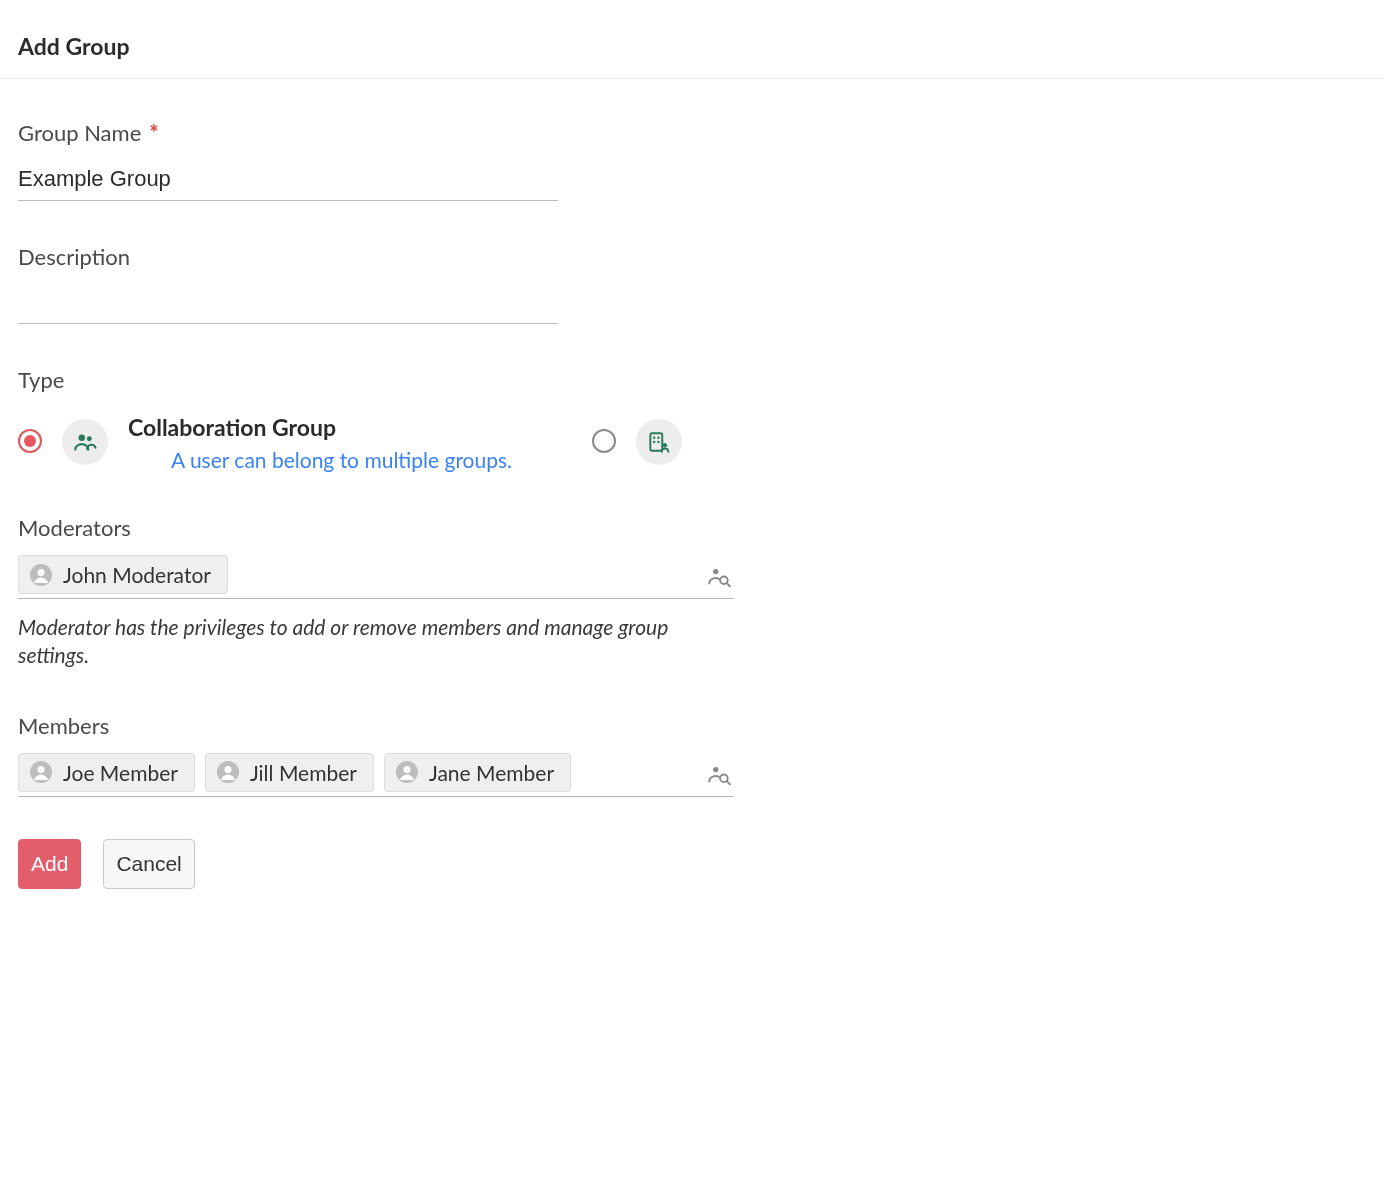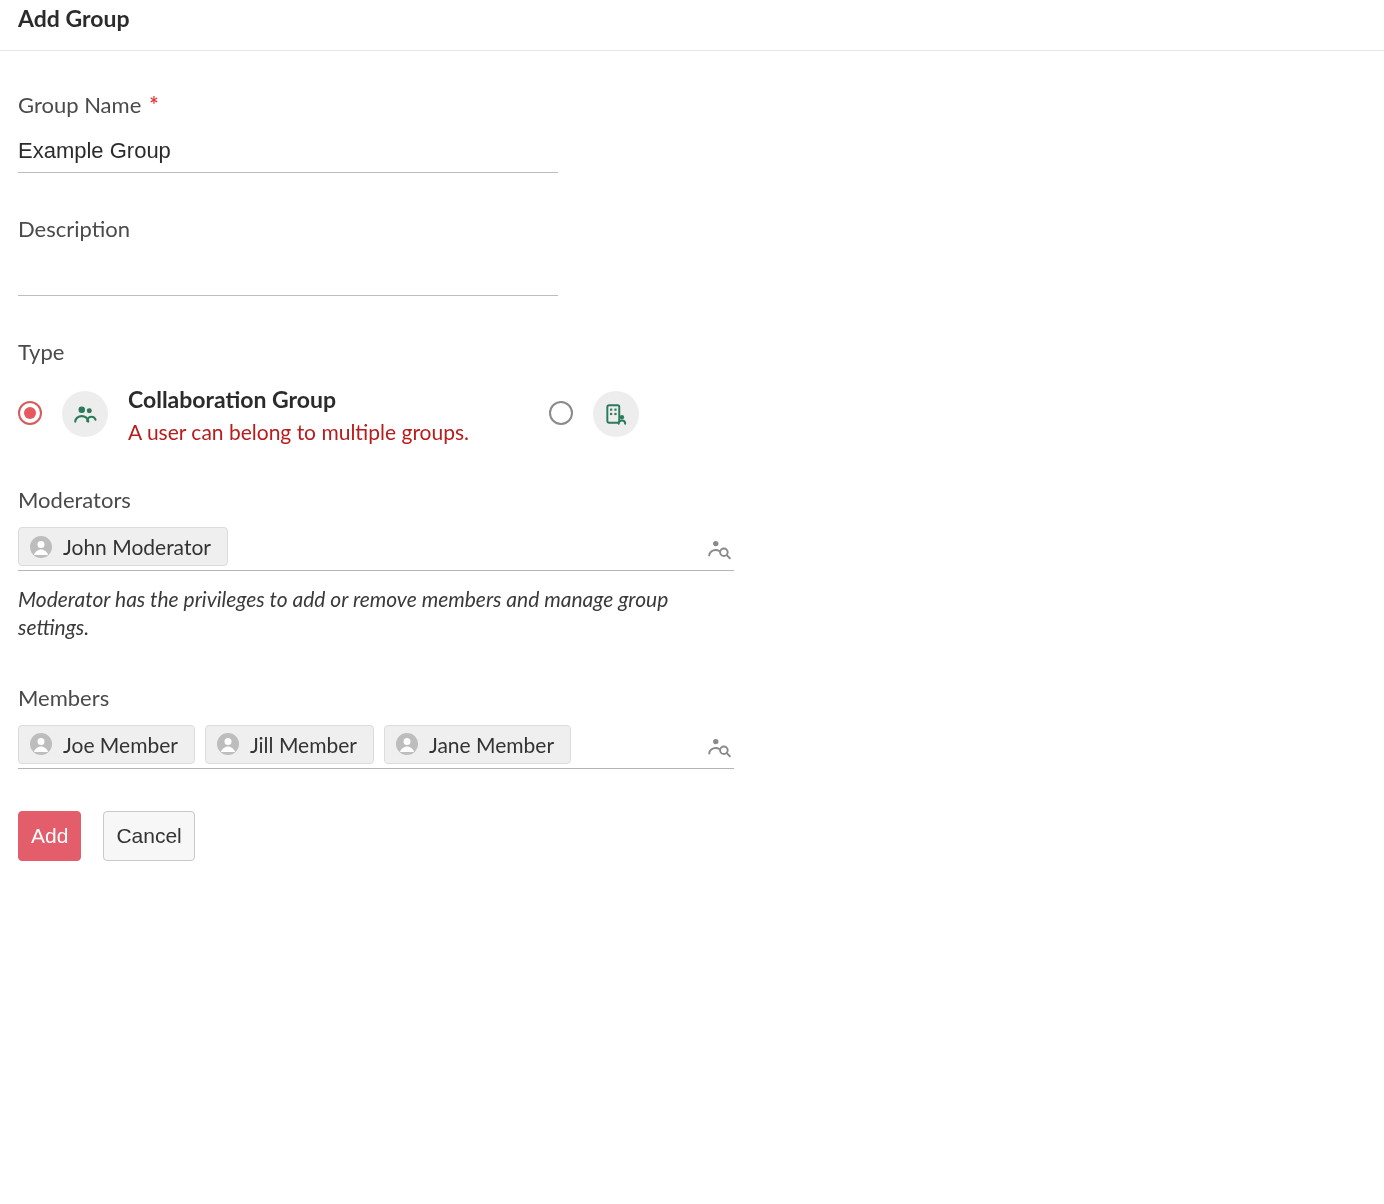--- a/index.html
+++ b/index.html
@@ -4,21 +4,21 @@
 <style>
   * { box-sizing: border-box; margin: 0; padding: 0; }
   body {
     font-family: "Lato", "Helvetica Neue", Arial, sans-serif;
     color: #2e2e2e;
     background: #fff;
     width: 1384px;
     font-size: 20px;
   }
   .header {
-    padding: 4px 18px 18px 18px;
+    padding: 32px 18px 18px 18px;
     border-bottom: 1px solid #e5e5e5;
   }
   .header h1 {
     font-size: 23px;
     font-weight: 700;
     color: #2b2b2b;
   }
   .form {
     padding: 40px 18px 40px 18px;
     width: 100%;
@@ -89,22 +89,23 @@
     flex-shrink: 0;
   }
   .type-icon svg { width: 26px; height: 26px; }
   .type-txt .t-title {
     font-size: 23px;
     font-weight: 700;
     color: #2b2b2b;
   }
   .type-txt .t-desc {
     font-size: 21px;
-    color: #b91c1c;
+    color: #3b82f6;
     margin-top: 6px;
+    margin-left: 43px;
   }
   .picker-line {
     width: 716px;
     border-bottom: 1px solid #b5b5b5;
     display: flex;
     align-items: flex-end;
     justify-content: space-between;
     padding-bottom: 4px;
     gap: 10px;
   }

